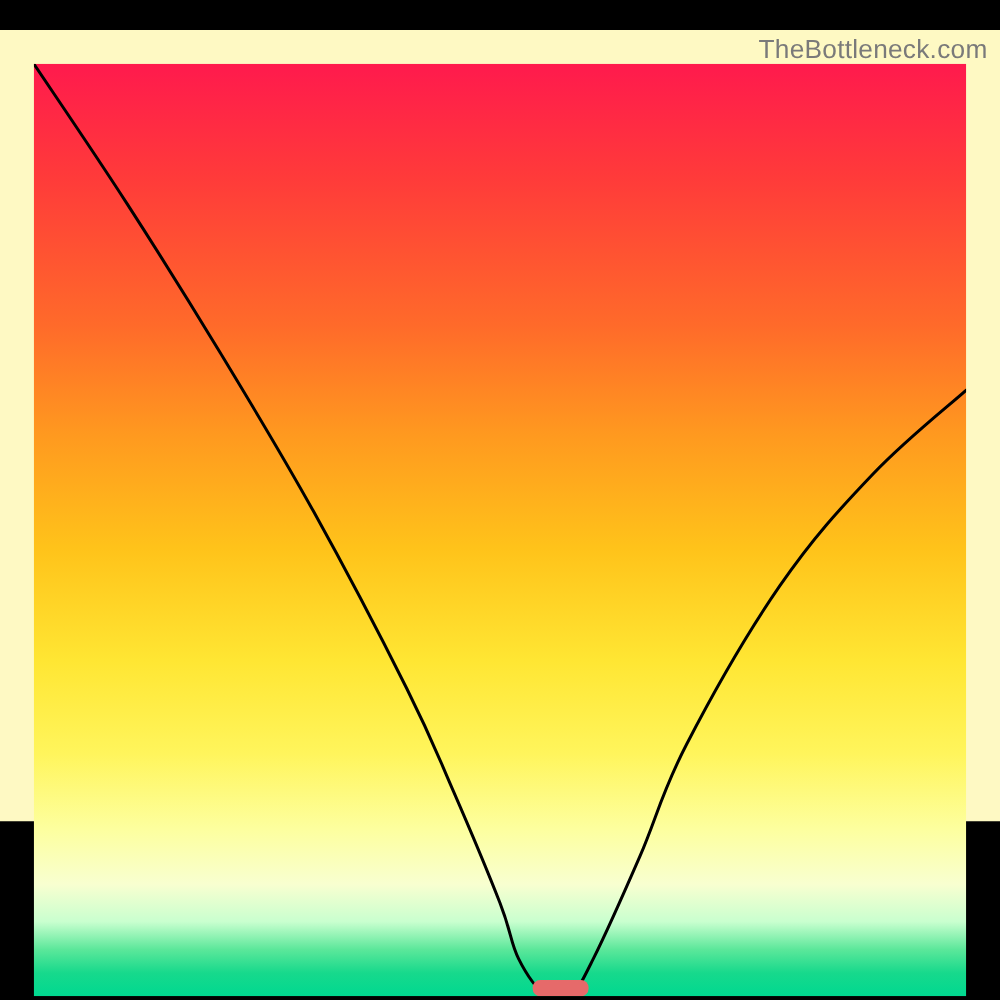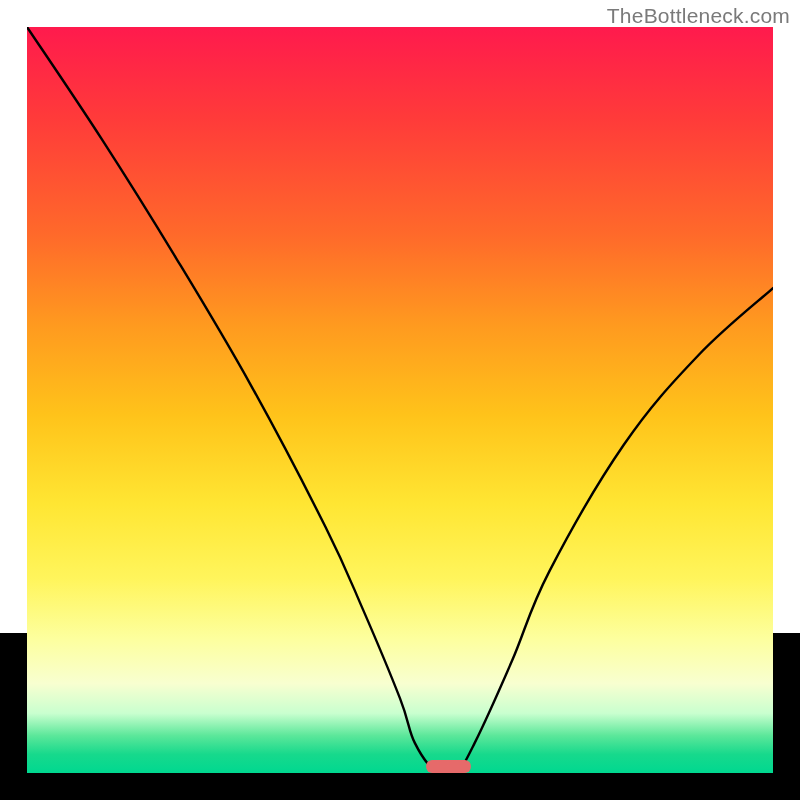--- a/index.html
+++ b/index.html
@@ -8,21 +8,22 @@
     width: 800px;
     height: 800px;
     background: #000;
     font-family: Arial, Helvetica, sans-serif;
     overflow: hidden;
   }
   .frame {
     position: relative;
     width: 800px;
     height: 633px;
-    background: #ffffff;
+    background: #fef9c3;
+    margin-top: 24px;
   }
   .plot {
     position: absolute;
     left: 27px;
     top: 27px;
     width: 746px;
     height: 746px;
     overflow: hidden;
   }
   .gradient {

